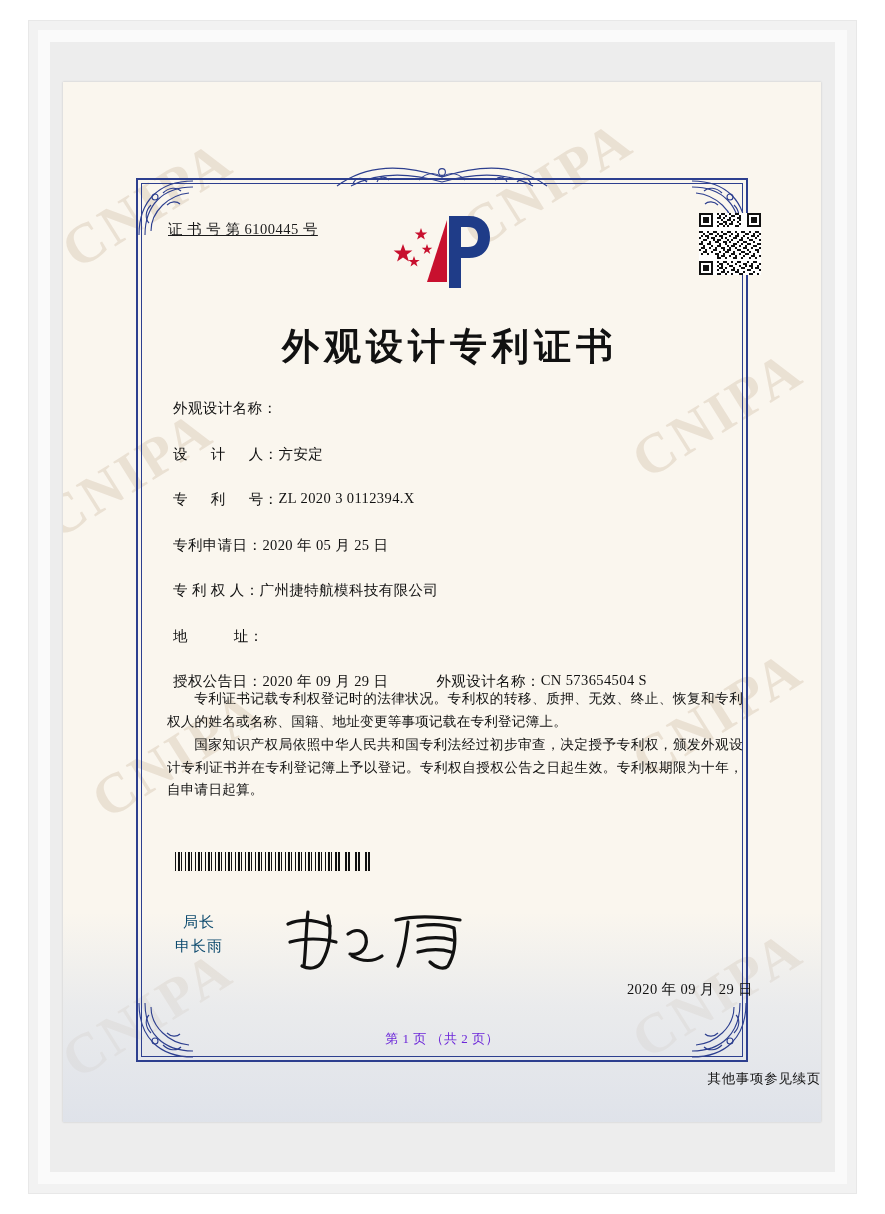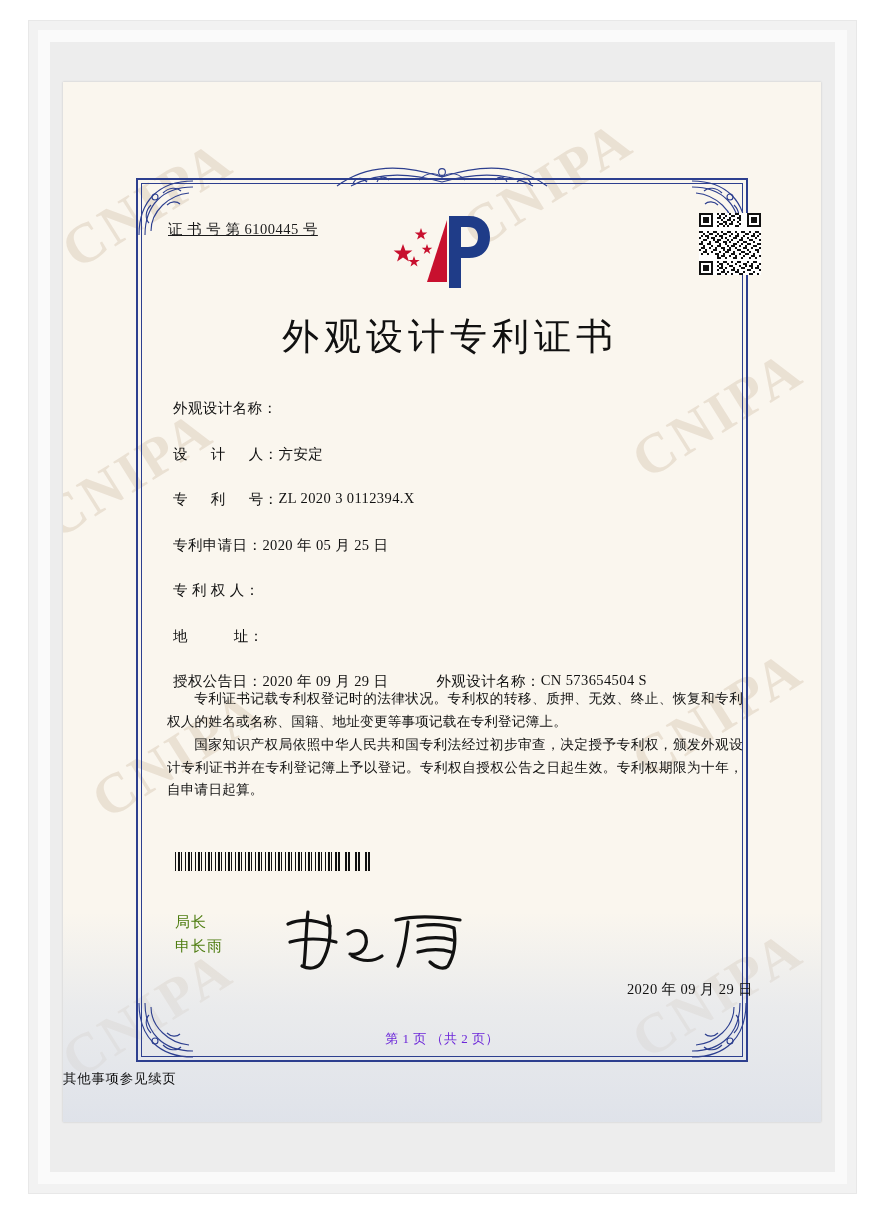--- a/index.html
+++ b/index.html
@@ -135,24 +135,24 @@
   .qr {
     position: absolute;
     right: 60px;
     top: 131px;
     width: 62px;
     height: 62px;
   }
   .title {
     position: absolute;
     left: 0; right: 0;
-    top: 230px;
+    top: 240px;
     text-align: center;
     font-size: 37px;
-    font-weight: normal;
+    font-weight: bold;
     letter-spacing: 5px;
     color: #111;
     font-family: "Liberation Serif", serif;
     margin-left: 16px;
   }
 
   
   .fields {
     position: absolute;
     left: 110px;
@@ -206,22 +206,23 @@
       #111 6.5px, #111 7.5px, transparent 7.5px, transparent 10px);
   }
 
   
   .sig-label {
     position: absolute;
     left: 112px;
     top: 828px;
     font-size: 15px;
     line-height: 24px;
-    color: #4d7c0f;
+    color: #0c4a6e;
     letter-spacing: 1px;
+    text-align: center;
   }
   .sig-script {
     position: absolute;
     left: 215px;
     top: 822px;
     width: 200px;
     height: 72px;
   }
   .issue-date {
     position: absolute;
@@ -239,21 +240,21 @@
     top: 948px;
     text-align: center;
     font-size: 13px;
     color: #6d28d9;
     letter-spacing: .5px;
   }
   .footnote {
     position: absolute;
     left: 0; right: 0;
     top: 988px;
-    text-align: left;
+    text-align: right;
     font-size: 13.4px;
     color: #111;
     letter-spacing: .8px;
   }
 </style>
 </head>
 <body>
 
 <div class="page">
 
@@ -575,20 +576,21 @@
       <div class="frow">
         <span class="flabel">专　  利　  号：</span>
         <span class="fvalue">ZL 2020 3 0112394.X</span>
       </div>
       <div class="frow">
         <span class="flabel">专利申请日：</span>
         <span class="fvalue">2020 年 05 月 25 日</span>
       </div>
       <div class="frow">
         <span class="flabel">专 利 权 人：</span>
+        <span class="fvalue">广州捷特航模科技有限公司</span>
       </div>
       <div class="frow">
         <span class="flabel">地　　    址：</span>
       </div>
       <div class="frow two">
         <span class="flabel">授权公告日：</span>
         <span class="fvalue">2020 年 09 月 29 日</span>
         <span class="gap-col"></span>
         <span class="flabel">外观设计名称：</span>
         <span class="fvalue">CN 573654504 S</span>

